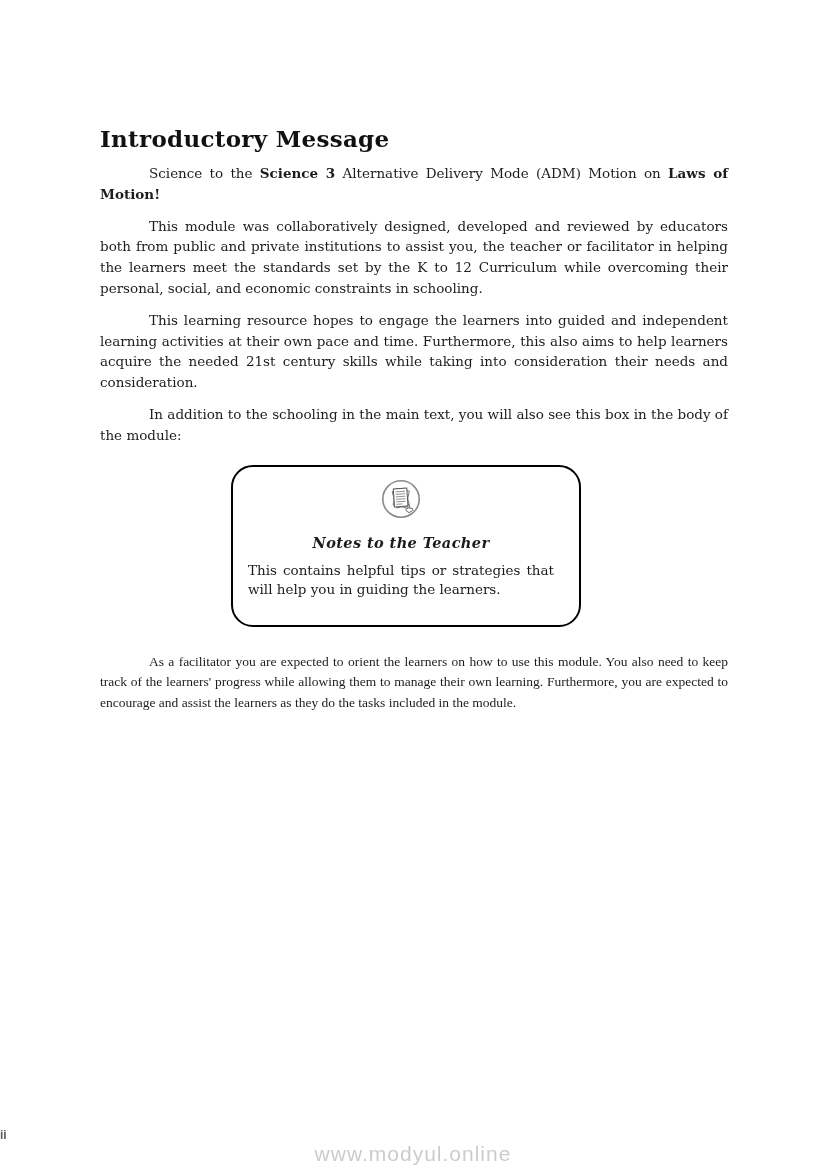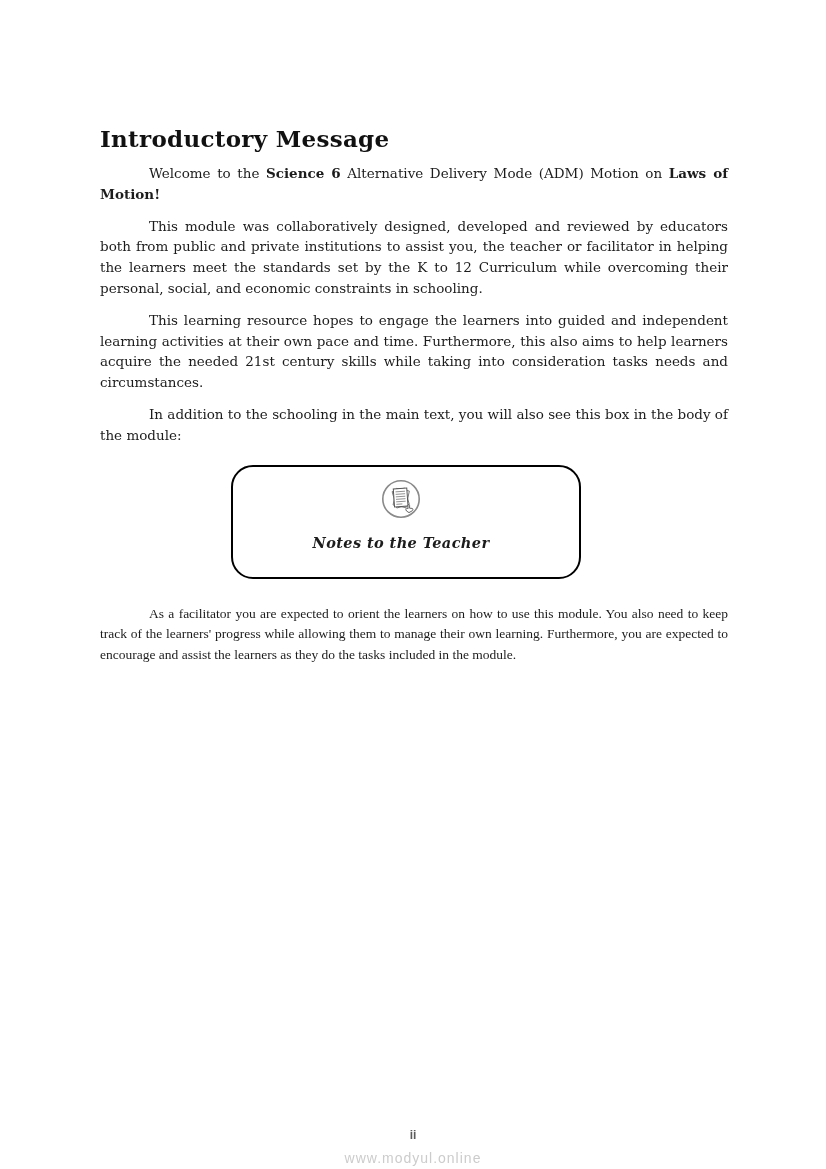--- a/index.html
+++ b/index.html
@@ -66,52 +66,52 @@
     margin-top: 10px;
     font-size: 13.5px;
     line-height: 19px;
     text-align: justify;
   }
   .page-number {
     position: absolute;
     left: 0;
     bottom: 53px;
     width: 100%;
-    text-align: center;
+    text-align: left;
     font-family: "Liberation Sans", sans-serif;
     font-size: 12px;
     font-weight: bold;
     color: #5a5a5a;
   }
   .watermark {
     position: absolute;
     left: 0;
     bottom: 29px;
     width: 100%;
     text-align: center;
     font-family: "Liberation Sans", sans-serif;
-    font-size: 14px;
+    font-size: 21px;
     letter-spacing: 1px;
     color: #cccccc;
   }
 </style>
 </head>
 <body>
 
 <div class="page">
   <div class="content">
 
     <h1 class="page-title">Introductory Message</h1>
 
 
-    <p class="body-p"><span>Welcome to the </span><b>Science 6</b><span> Alternative Delivery Mode (ADM) Motion on </span><b>Laws of Motion!</b></p>
+    <p class="body-p"><span>Science to the </span><b>Science 3</b><span> Alternative Delivery Mode (ADM) Motion on </span><b>Laws of Motion!</b></p>
 
     <p class="body-p">This module was collaboratively designed, developed and reviewed by educators both from public and private institutions to assist you, the teacher or facilitator in helping the learners meet the standards set by the K to 12 Curriculum while overcoming their personal, social, and economic constraints in schooling.</p>
 
-    <p class="body-p">This learning resource hopes to engage the learners into guided and independent learning activities at their own pace and time. Furthermore, this also aims to help learners acquire the needed 21st century skills while taking into consideration tasks needs and circumstances.</p>
+    <p class="body-p">This learning resource hopes to engage the learners into guided and independent learning activities at their own pace and time. Furthermore, this also aims to help learners acquire the needed 21st century skills while taking into consideration their needs and consideration.</p>
 
     <p class="body-p">In addition to the schooling in the main text, you will also see this box in the body of the module:</p>
 
     <div class="notes-box">
       <span class="notes-icon-wrap">
         <svg width="40" height="40" viewBox="0 0 40 40" aria-hidden="true">
           <circle cx="20" cy="20" r="18.2" fill="none" stroke="#8a8a8a" stroke-width="1.6"></circle>
           <g transform="rotate(-16 20 20)">
             <rect x="13.5" y="10.5" width="13" height="17" fill="#ffffff" stroke="#777777" stroke-width="0.9"></rect>
           </g>
@@ -124,20 +124,21 @@
             <line x1="15" y1="15" x2="24.5" y2="15" stroke="#888888" stroke-width="0.9"></line>
             <line x1="15" y1="17.5" x2="24.5" y2="17.5" stroke="#888888" stroke-width="0.9"></line>
             <line x1="15" y1="20" x2="24.5" y2="20" stroke="#888888" stroke-width="0.9"></line>
             <line x1="15" y1="22.5" x2="24.5" y2="22.5" stroke="#888888" stroke-width="0.9"></line>
             <line x1="15" y1="25" x2="21" y2="25" stroke="#888888" stroke-width="0.9"></line>
           </g>
           <path d="M25.5,32 c-1.2,-1.8 -0.6,-3 0.6,-3 l0.9,0.8 0,-3.2 c0,-1.2 1.6,-1.2 1.6,0 l0,2.6 2.4,0.2 c1.2,0.1 1.2,1.8 0.2,2.4 l-3.2,1.8 z" fill="#ffffff" stroke="#555555" stroke-width="0.9"></path>
         </svg>
       </span>
       <div class="notes-heading">Notes to the Teacher</div>
+      <div class="notes-body">This contains helpful tips or strategies that will help you in guiding the learners.</div>
     </div>
 
     <p class="body-p" style="margin-top:25px;font-family:Liberation Serif, serif;">As a facilitator you are expected to orient the learners on how to use this module. You also need to keep track of the learners' progress while allowing them to manage their own learning. Furthermore, you are expected to encourage and assist the learners as they do the tasks included in the module.</p>
 
   </div>
 
   <div class="page-number">ii</div>
   <div class="watermark">www.modyul.online</div>
 </div>
 

